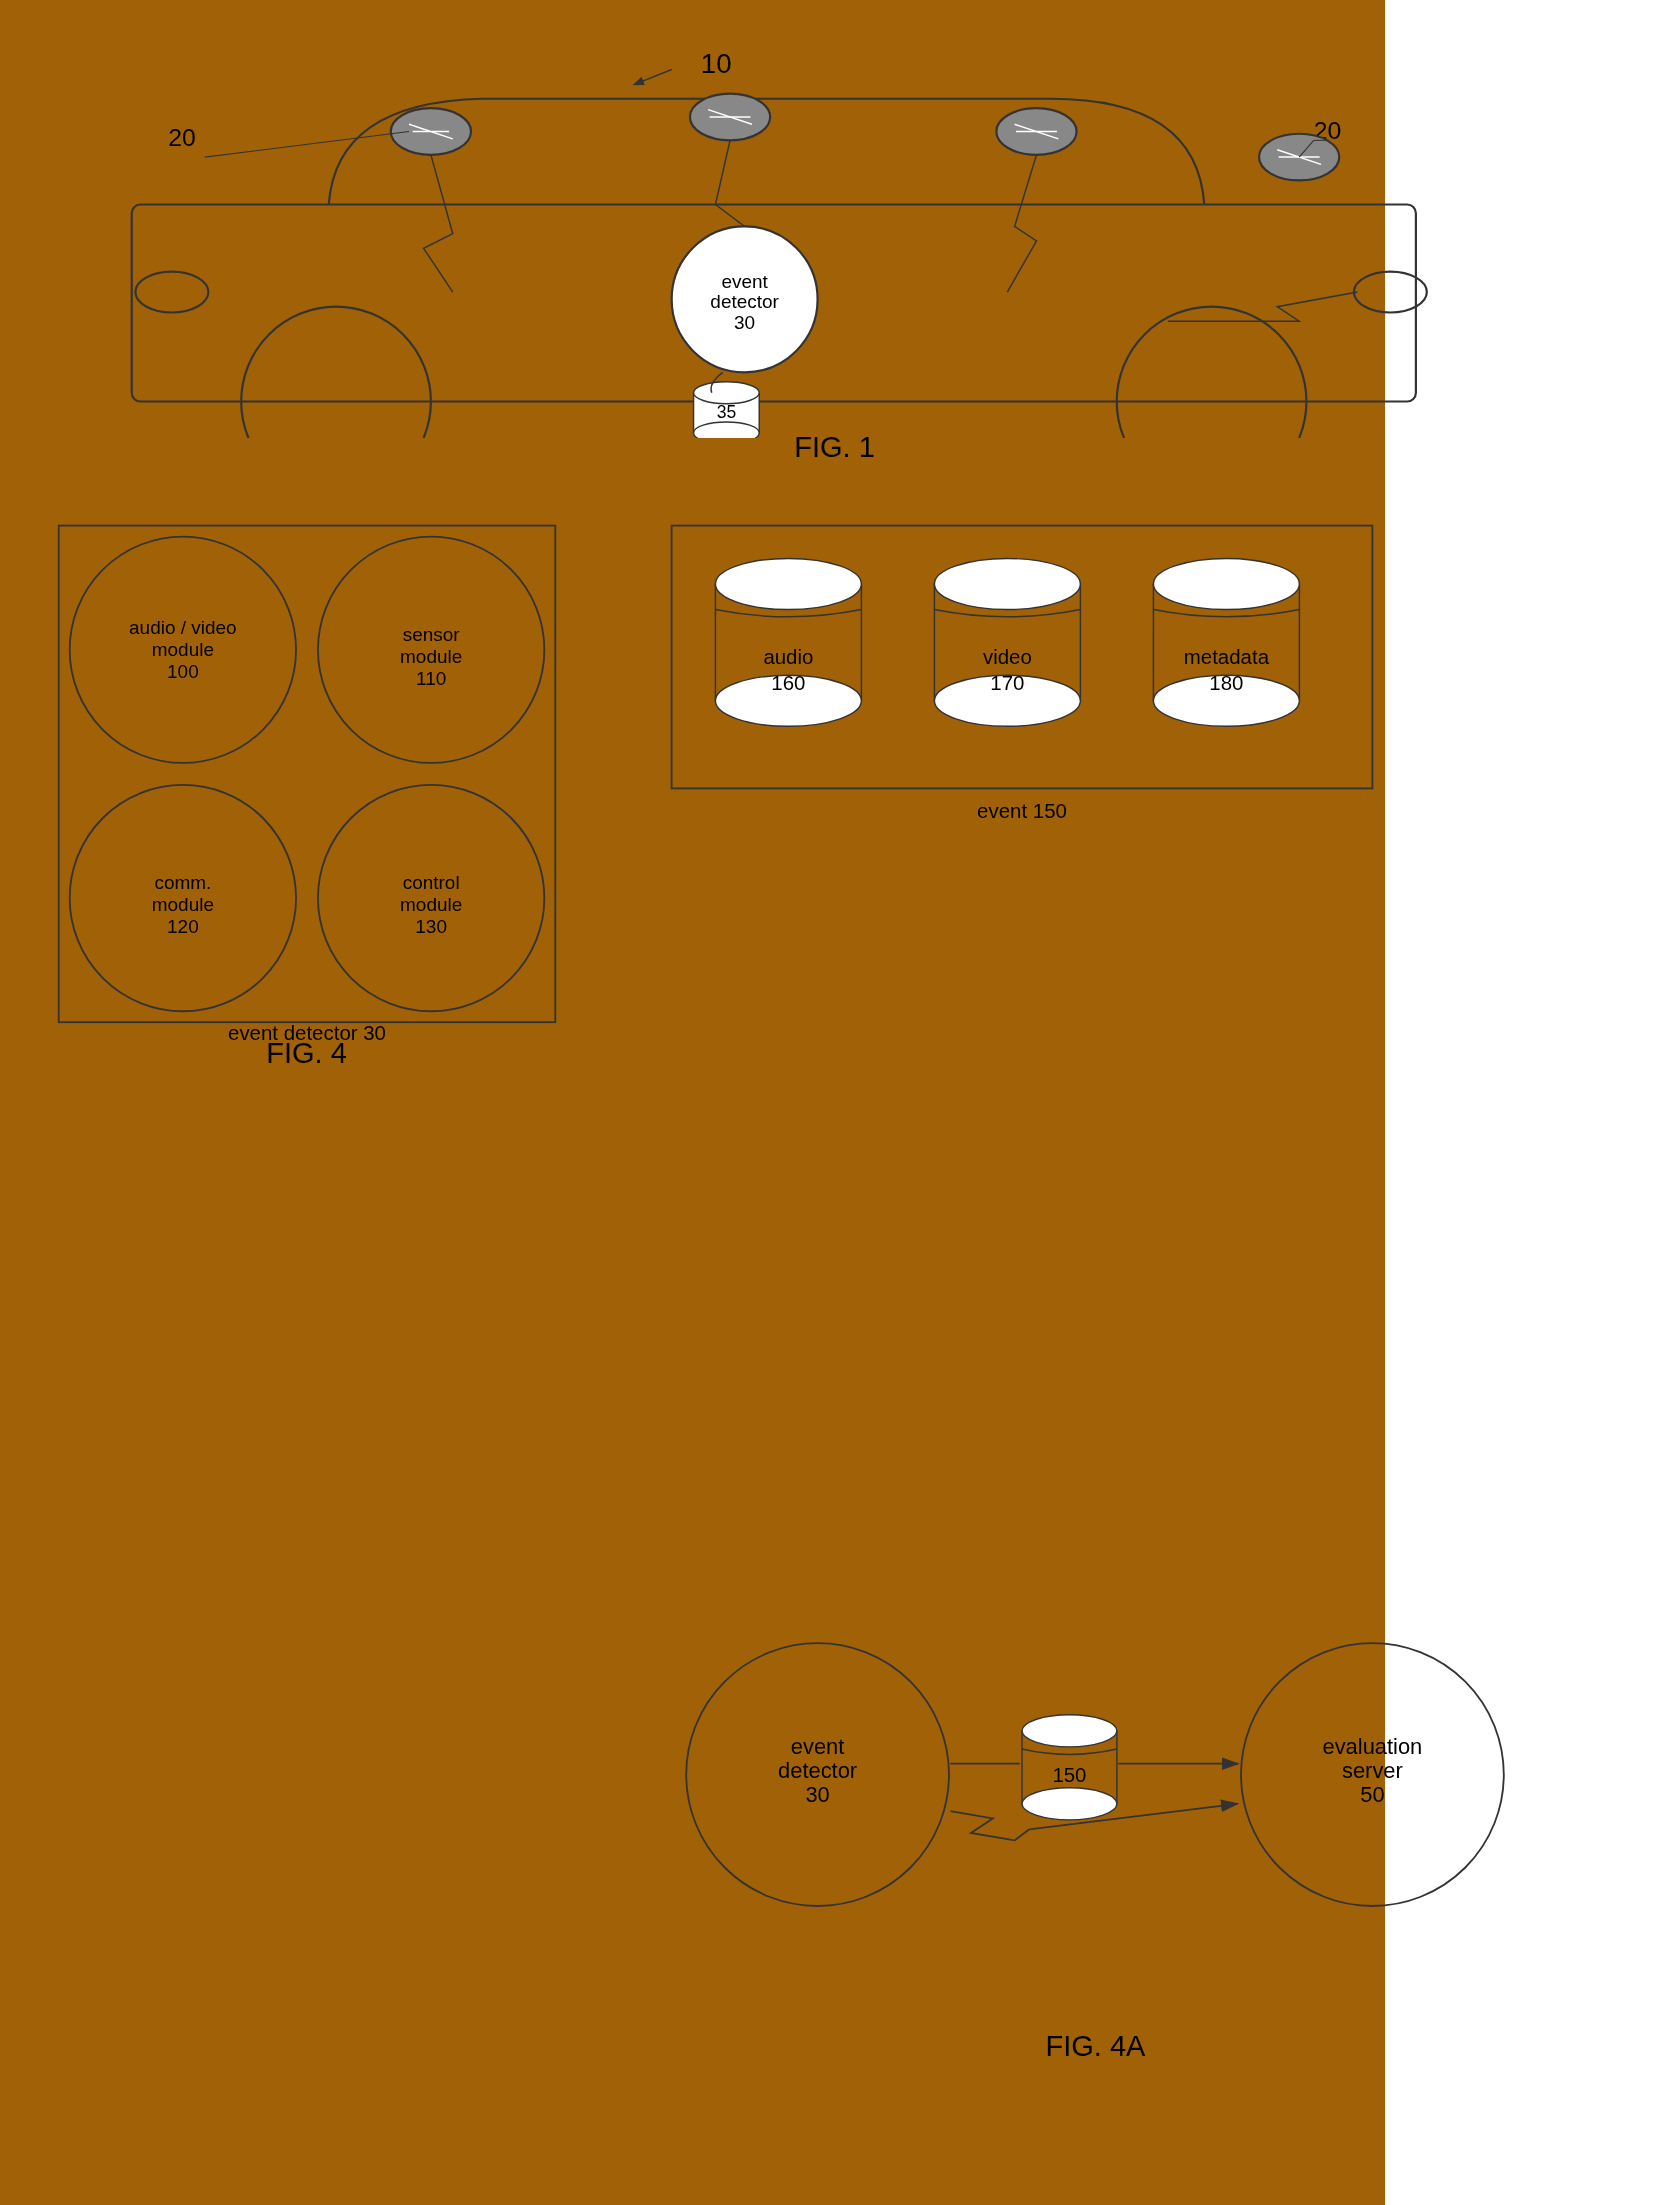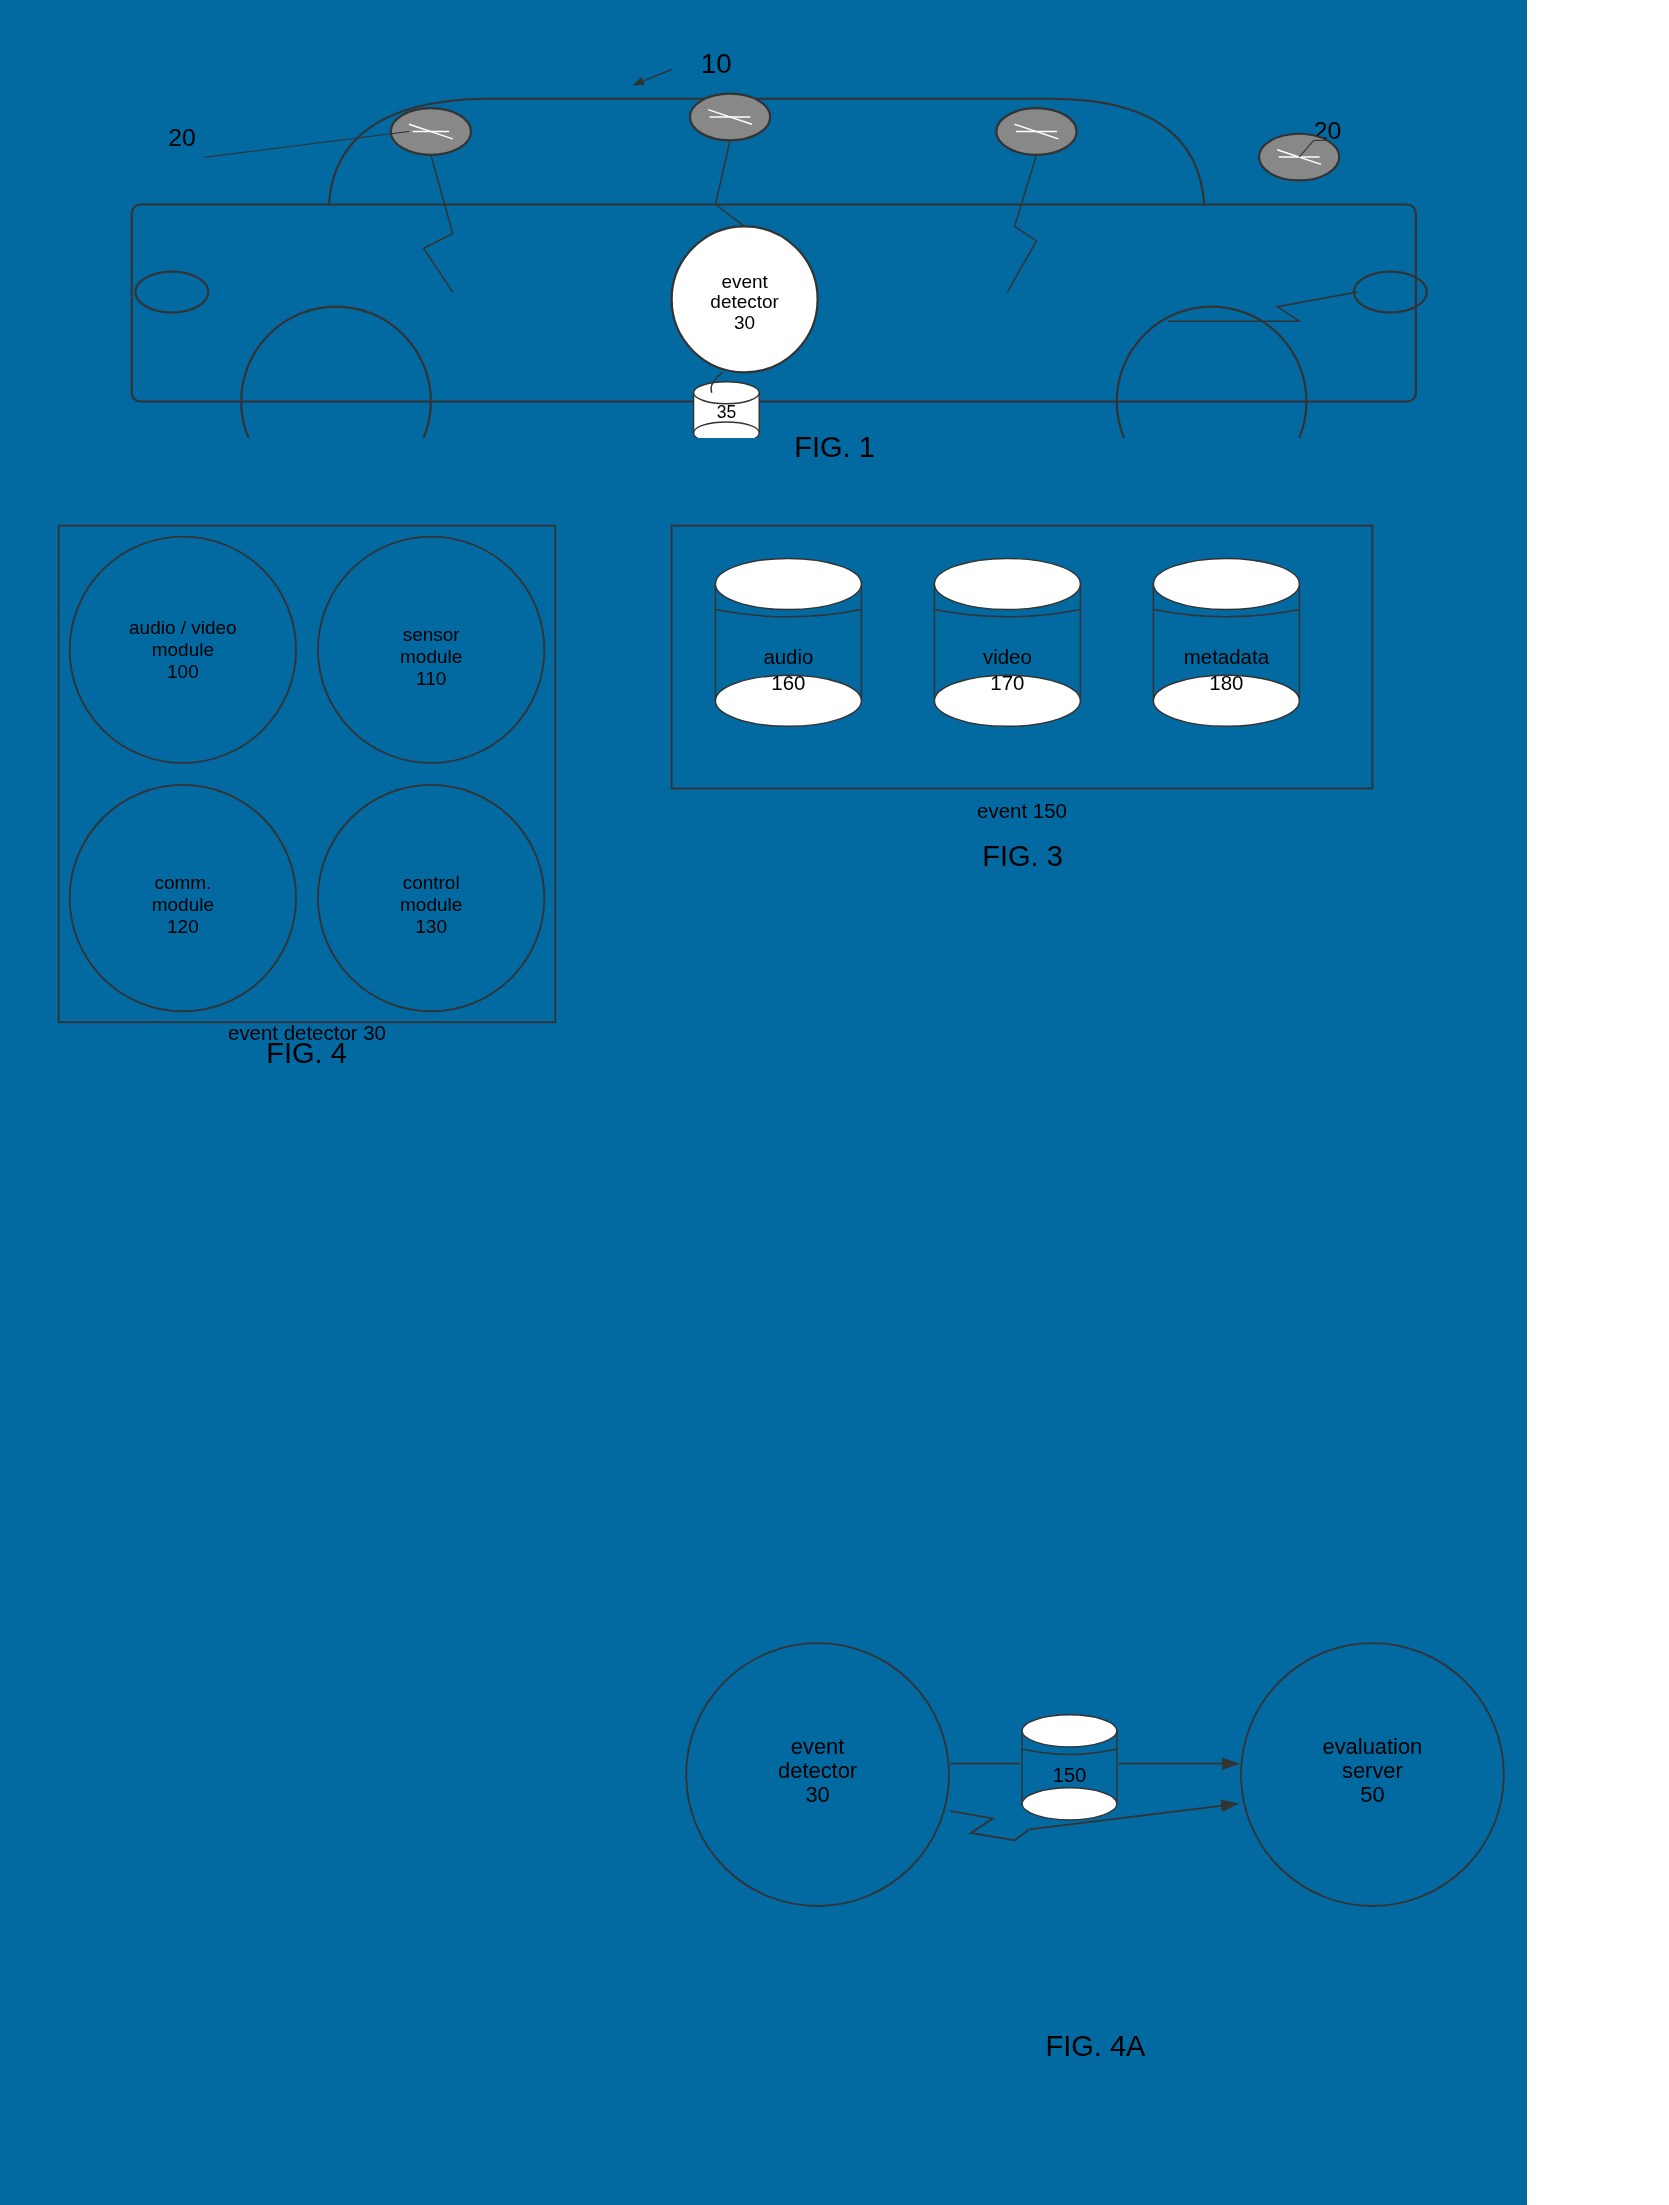--- a/index.html
+++ b/index.html
@@ -6,23 +6,23 @@
     body {
       background: #fff;
       font-family: Arial, sans-serif;
       width: 1669px;
       min-height: 2205px;
       position: relative;
       overflow: hidden;
     }
 
     .page {
-      width: 1527px;
+      width: 1385px;
       min-height: 2205px;
-      background: #0369a1;
+      background: #a16207;
       position: relative;
     }
 
     
     .fig-caption {
       font-size: 29px;
       font-weight: normal;
       text-align: left;
     }
 
@@ -227,23 +227,20 @@
     <rect x="680" y="100" width="200" height="160" stroke="#333" stroke-width="2" fill="none"></rect>
     <ellipse cx="780" cy="100" rx="100" ry="35" stroke="#333" stroke-width="2" fill="#fff"></ellipse>
     <ellipse cx="780" cy="260" rx="100" ry="35" stroke="#333" stroke-width="2" fill="#fff"></ellipse>
     <path d="M680 135 Q780 155 880 135" stroke="#333" stroke-width="2" fill="none"></path>
     <text x="780" y="210" font-size="28" text-anchor="middle" font-family="Arial">metadata</text>
     <text x="780" y="245" font-size="28" text-anchor="middle" font-family="Arial">180</text>
 
     <text x="500" y="420" font-size="28" text-anchor="middle" font-family="Arial">event 150</text>
   </svg>
 
-  <div class="fig3-caption">
-    <span class="fig-caption">FIG. 3</span>
-  </div>
 
   <svg class="fig4a-svg" viewBox="0 0 1200 620">
     <defs>
       <marker id="arrowhead" markerWidth="10" markerHeight="7" refX="9" refY="3.5" orient="auto">
         <polygon points="0 0, 10 3.5, 0 7" fill="#333"></polygon>
       </marker>
     </defs>
 
     <circle cx="220" cy="280" r="180" stroke="#333" stroke-width="2.5" fill="none"></circle>
     <text x="220" y="252" font-size="30" text-anchor="middle" font-family="Arial">event</text>

